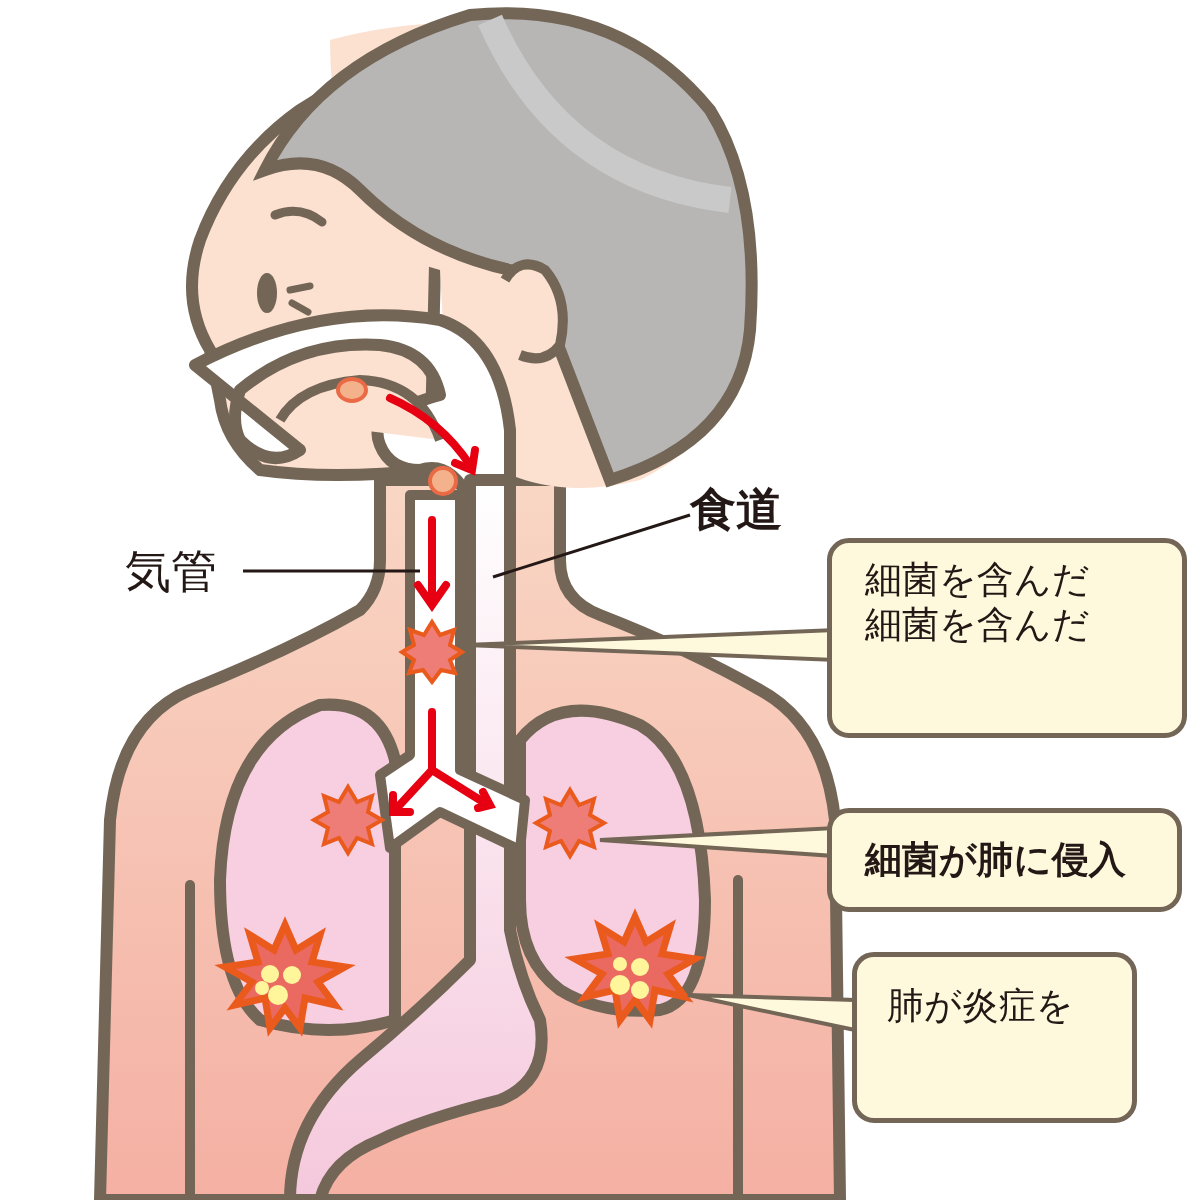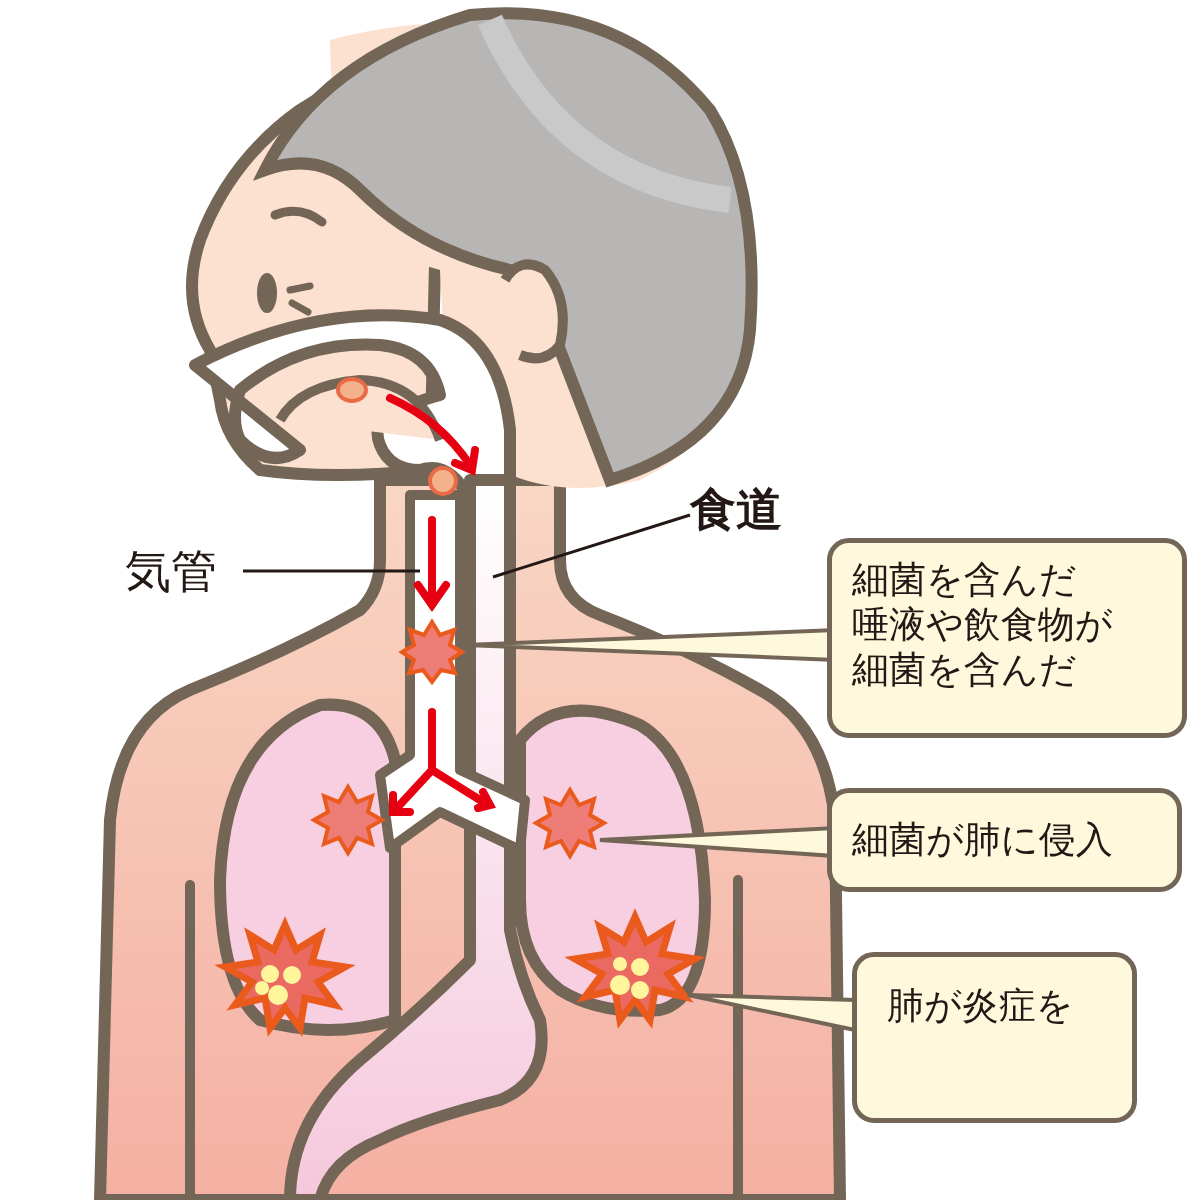--- a/index.html
+++ b/index.html
@@ -1,19 +1,19 @@
 <!DOCTYPE html>
 <html><head>
 <meta charset="utf-8">
 <style>
   html, body { margin:0; padding:0; background:#ffffff; }
   body { width:1200px; height:1200px; position:relative; overflow:hidden; font-family:"DejaVu Sans", sans-serif; }
   svg.art { position:absolute; left:0; top:0; }
   .label { position:absolute; color:#231815; font-size:46px; line-height:1; white-space:nowrap; }
-  .callout { position:absolute; background:#fef9dc; border:5px solid #736656; border-radius:22px; box-sizing:border-box; color:#231815; font-size:37px; line-height:1.22; padding:14px 20px; }
+  .callout { position:absolute; background:#fef9dc; border:5px solid #736656; border-radius:22px; box-sizing:border-box; color:#231815; font-size:37px; line-height:1.22; padding:14px 33px; }
   .callout span { display:block; }
 </style>
 </head>
 <body>
 
 <svg class="art" width="1200" height="1200" viewBox="0 0 1200 1200">
   <defs>
     <linearGradient id="torsoGrad" x1="0" y1="0" x2="0" y2="1">
       <stop offset="0" stop-color="#f9d6c4"></stop>
       <stop offset="1" stop-color="#f4b0a3"></stop>
@@ -101,23 +101,22 @@
     <polygon points="600,840 835,828 835,856"></polygon>
     <polygon points="688,995 855,1000 855,1030"></polygon>
   </g>
 </svg>
 
 <div class="label" style="left:125px; top:548px;">気管</div>
 <div class="label" style="left:690px; top:486px;font-weight:bold;">食道</div>
 
 <div class="callout" style="left:827px; top:538px; width:360px; height:200px;">
   <span>細菌を含んだ</span>
-  <span>唾液や飲食物が</span>
   <span>細菌を含んだ</span>
 </div>
 
-<div class="callout" style="left:827px; top:788px; width:355px; height:104px; padding-top:24px;">
+<div class="callout" style="left:827px; top:808px; width:355px; height:104px; padding-top:24px;font-weight:bold;">
   <span>細菌が肺に侵入</span>
 </div>
 
 <div class="callout" style="left:852px; top:952px; width:285px; height:171px; padding-top:26px; padding-left:30px;">
   <span>肺が炎症を</span>
 </div>
 
 </body></html>

